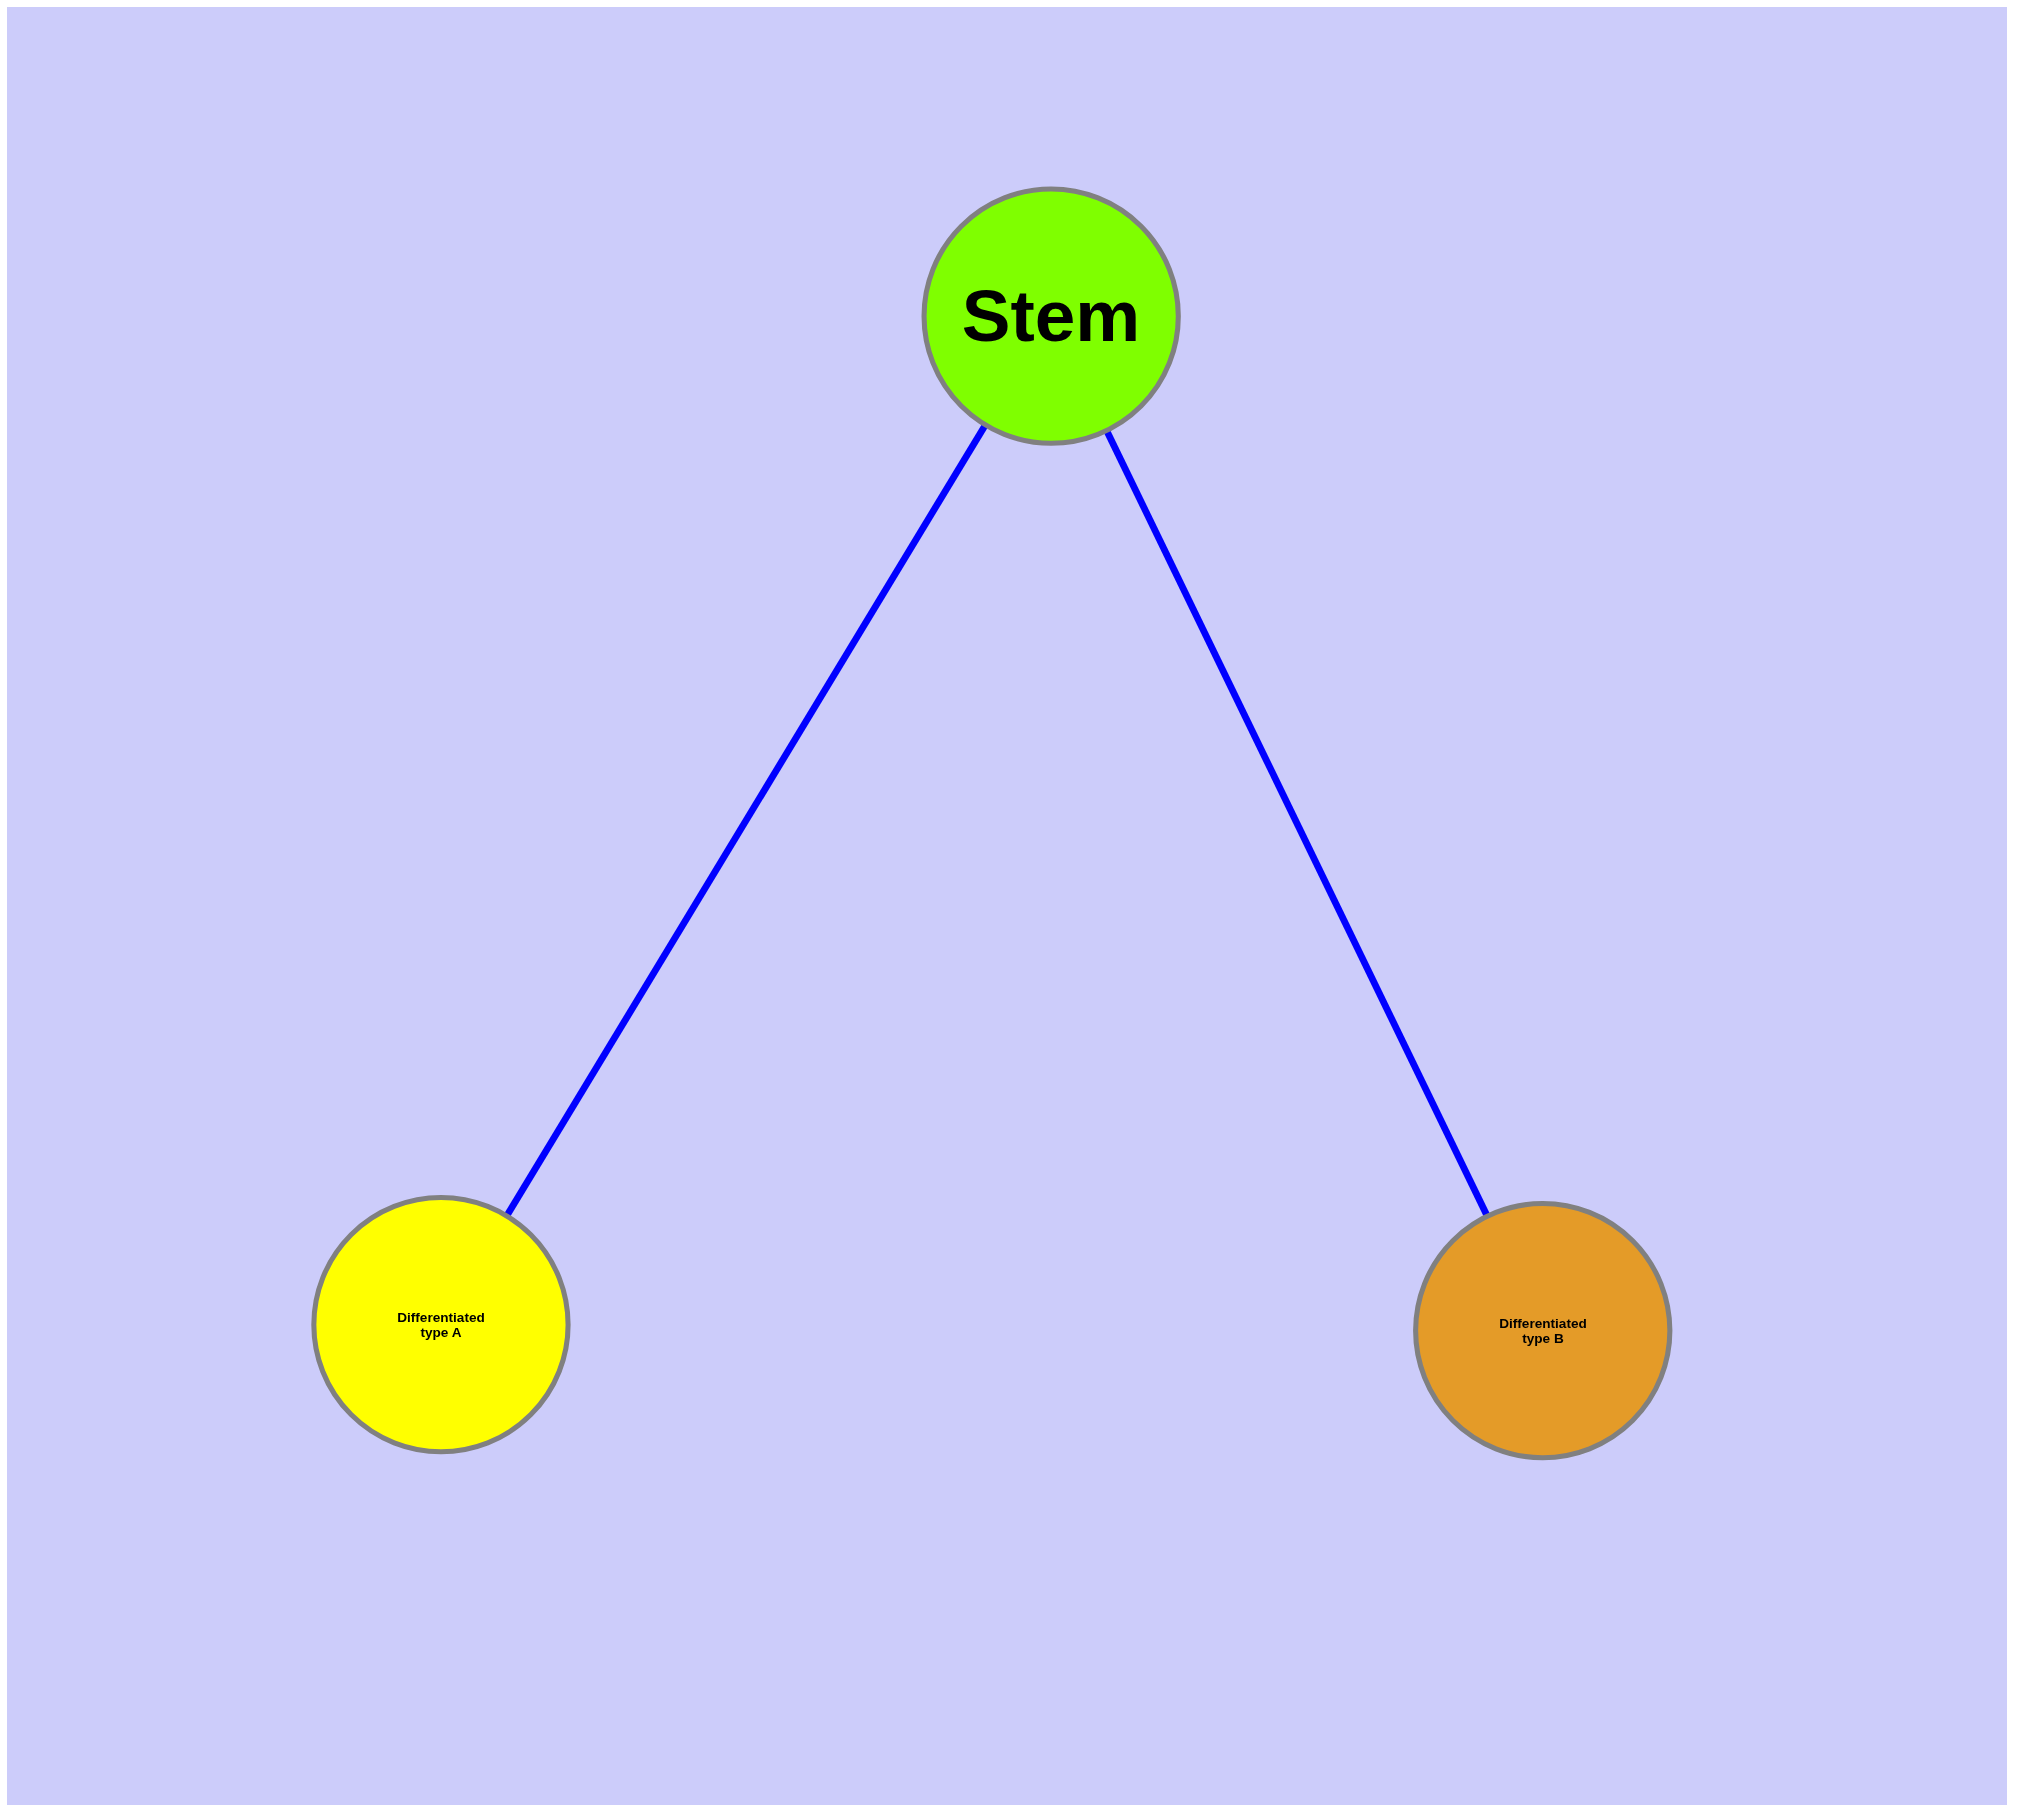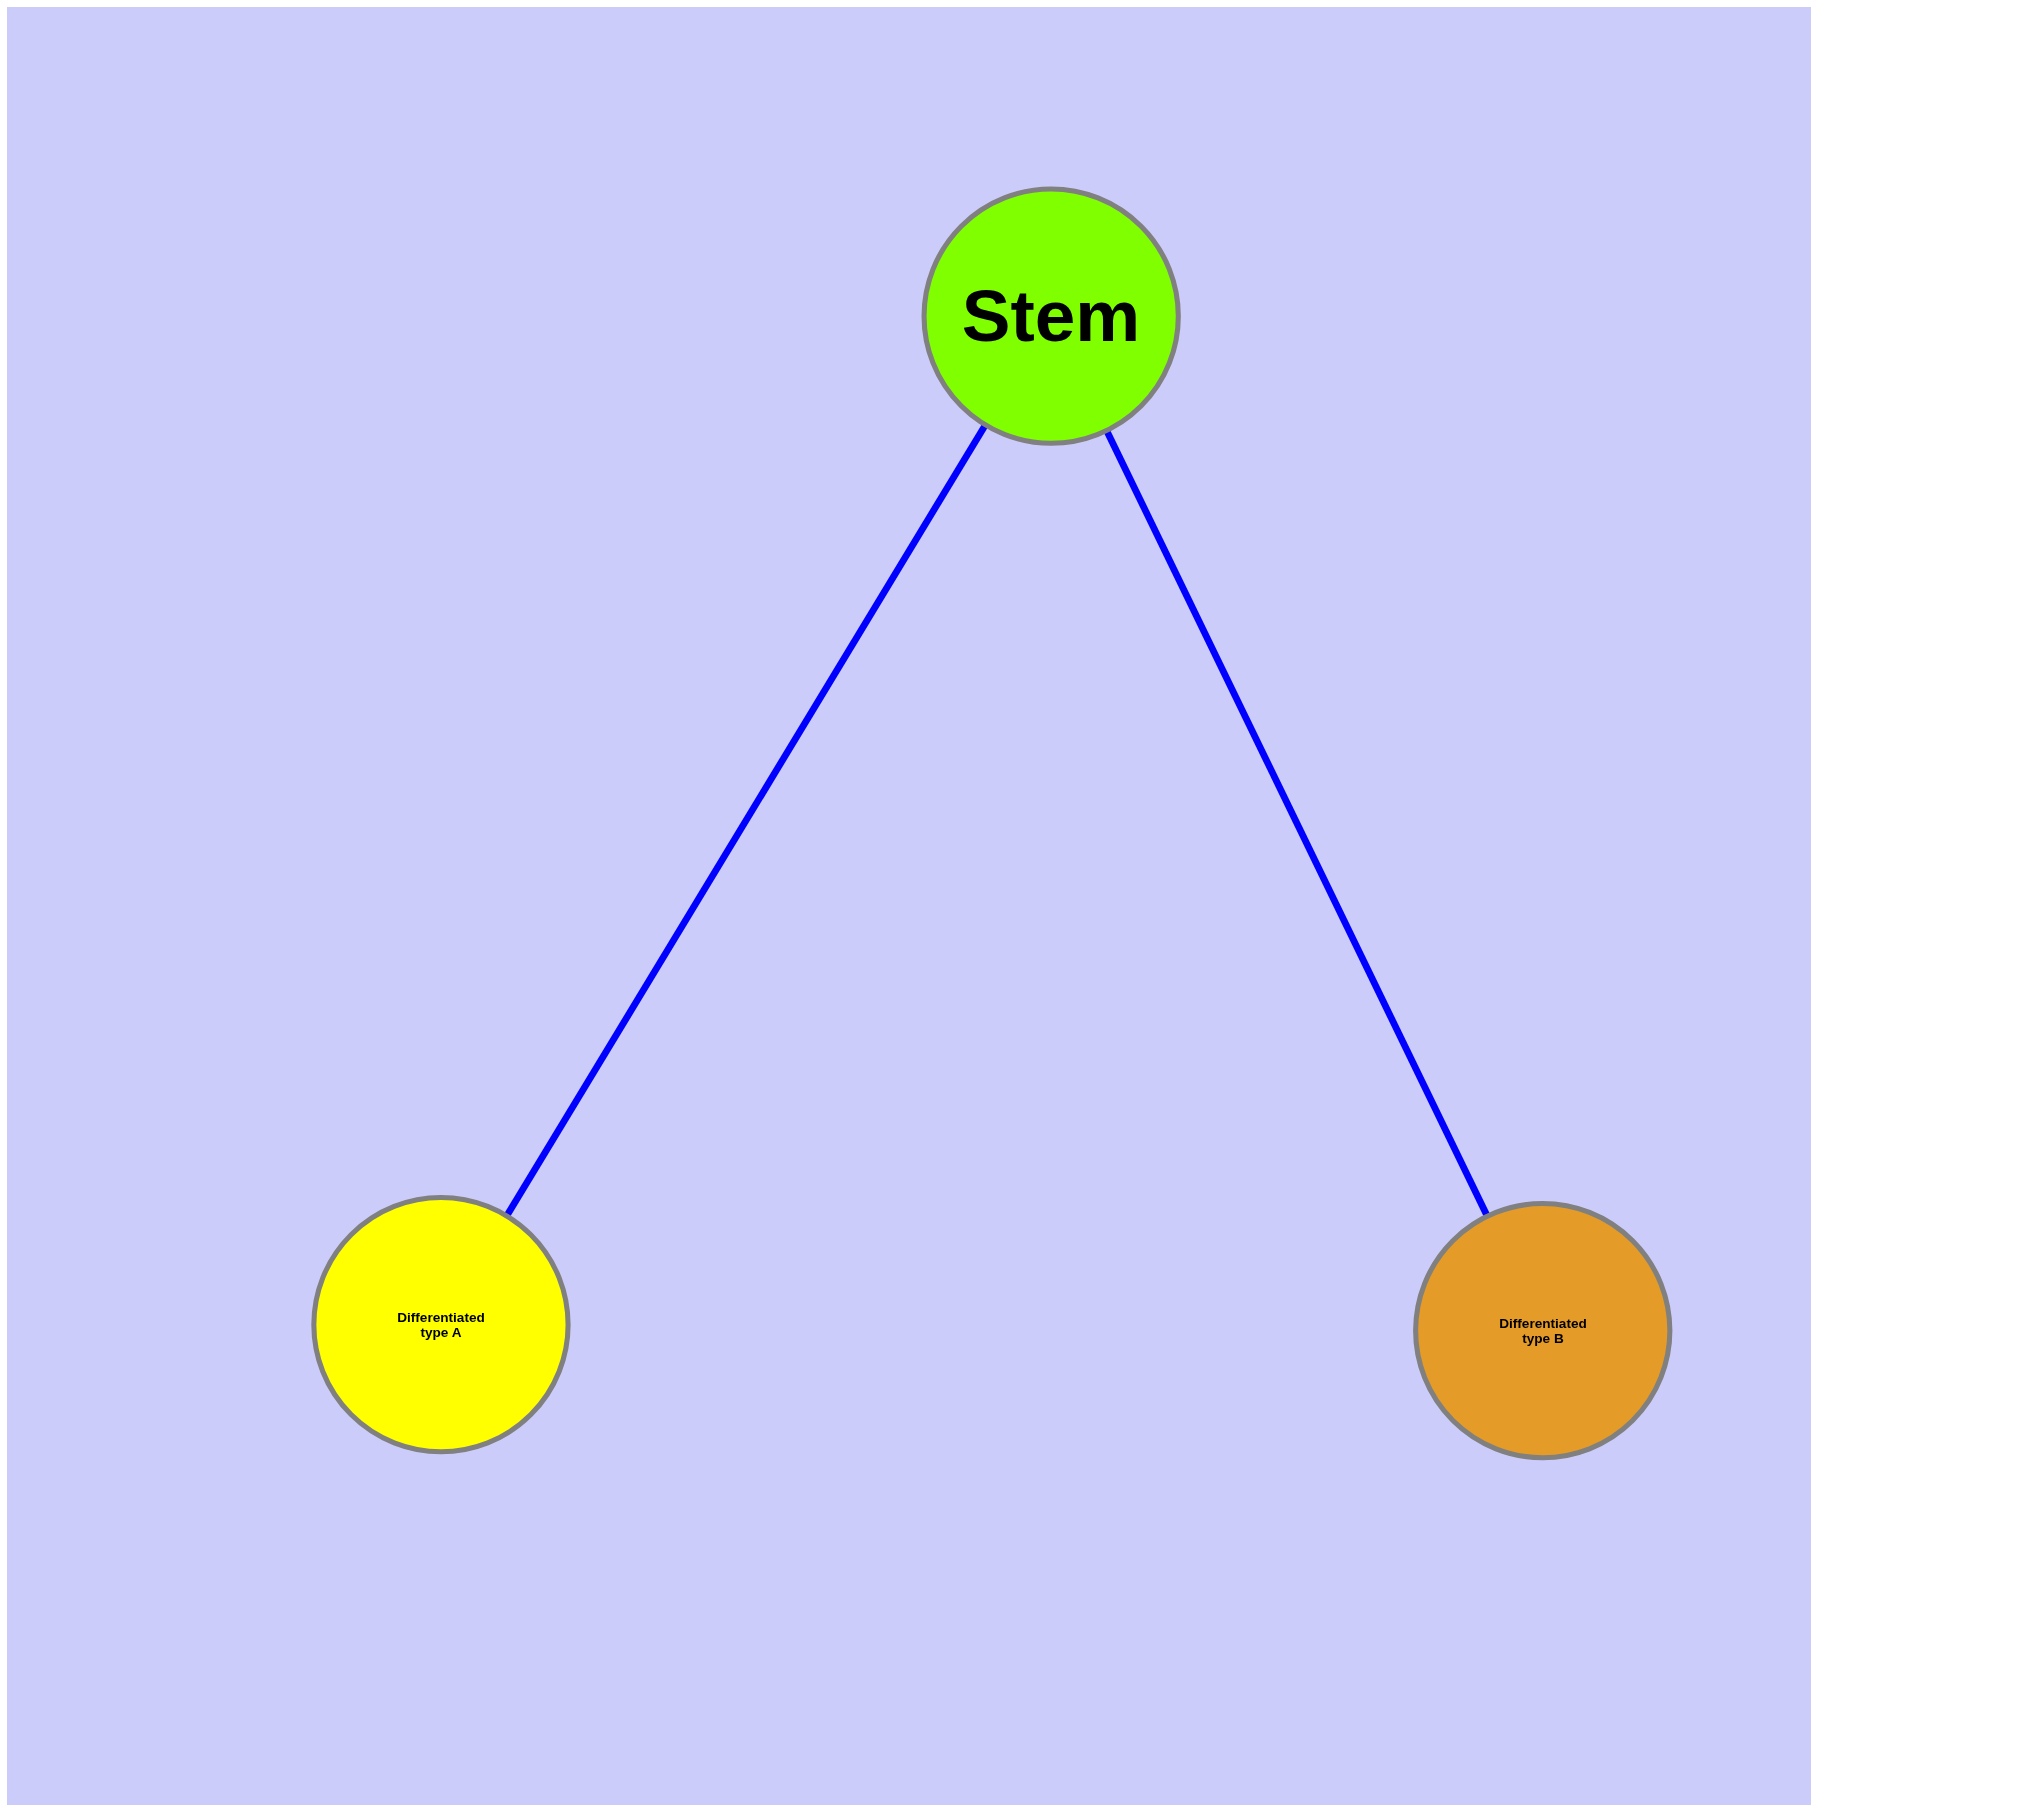--- a/index.html
+++ b/index.html
@@ -2,21 +2,21 @@
 <html style="font-size:13.6px"><head>
 <meta charset="utf-8">
 <style>
   html, body {
     margin: 0;
     padding: 0;
     background: #ffffff;
   }
   #canvas {
     position: relative;
-    width: 1811px;
+    width: 2007px;
     height: 1812px;
     background: #ffffff;
     overflow: hidden;
     font-family: "Liberation Sans", sans-serif;
   }
   #plot-area {
     position: absolute;
     left: 6.8px;
     top: 6.8px;
     width: 2007px;

